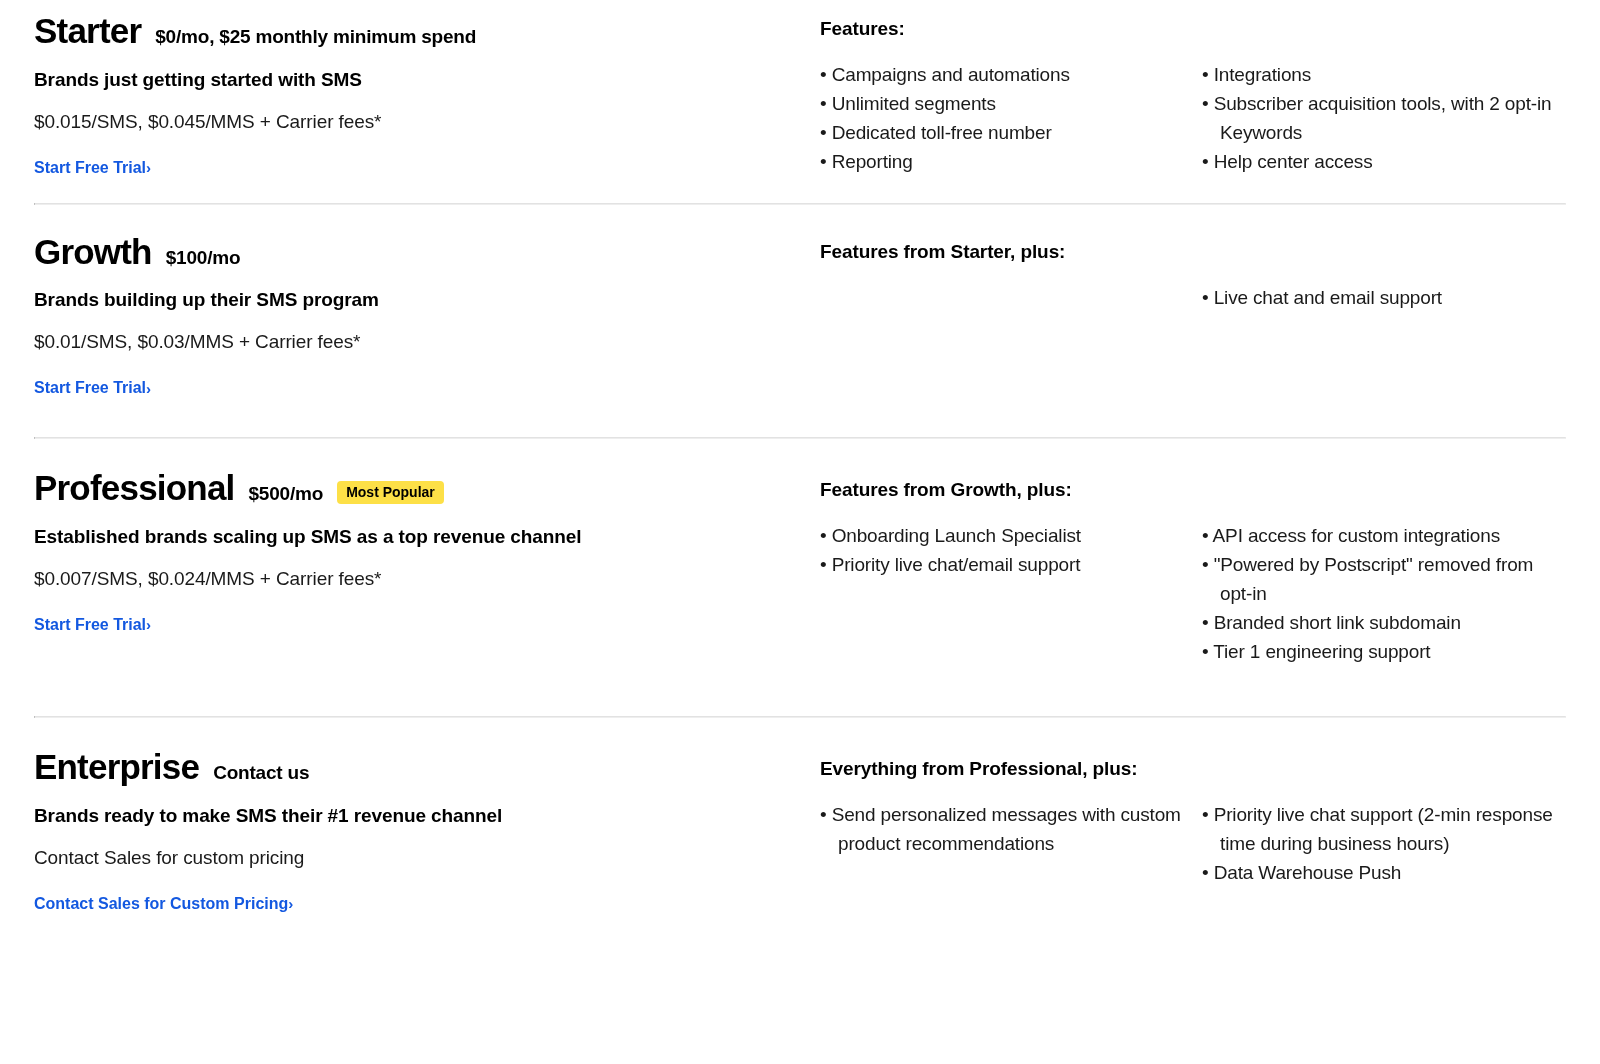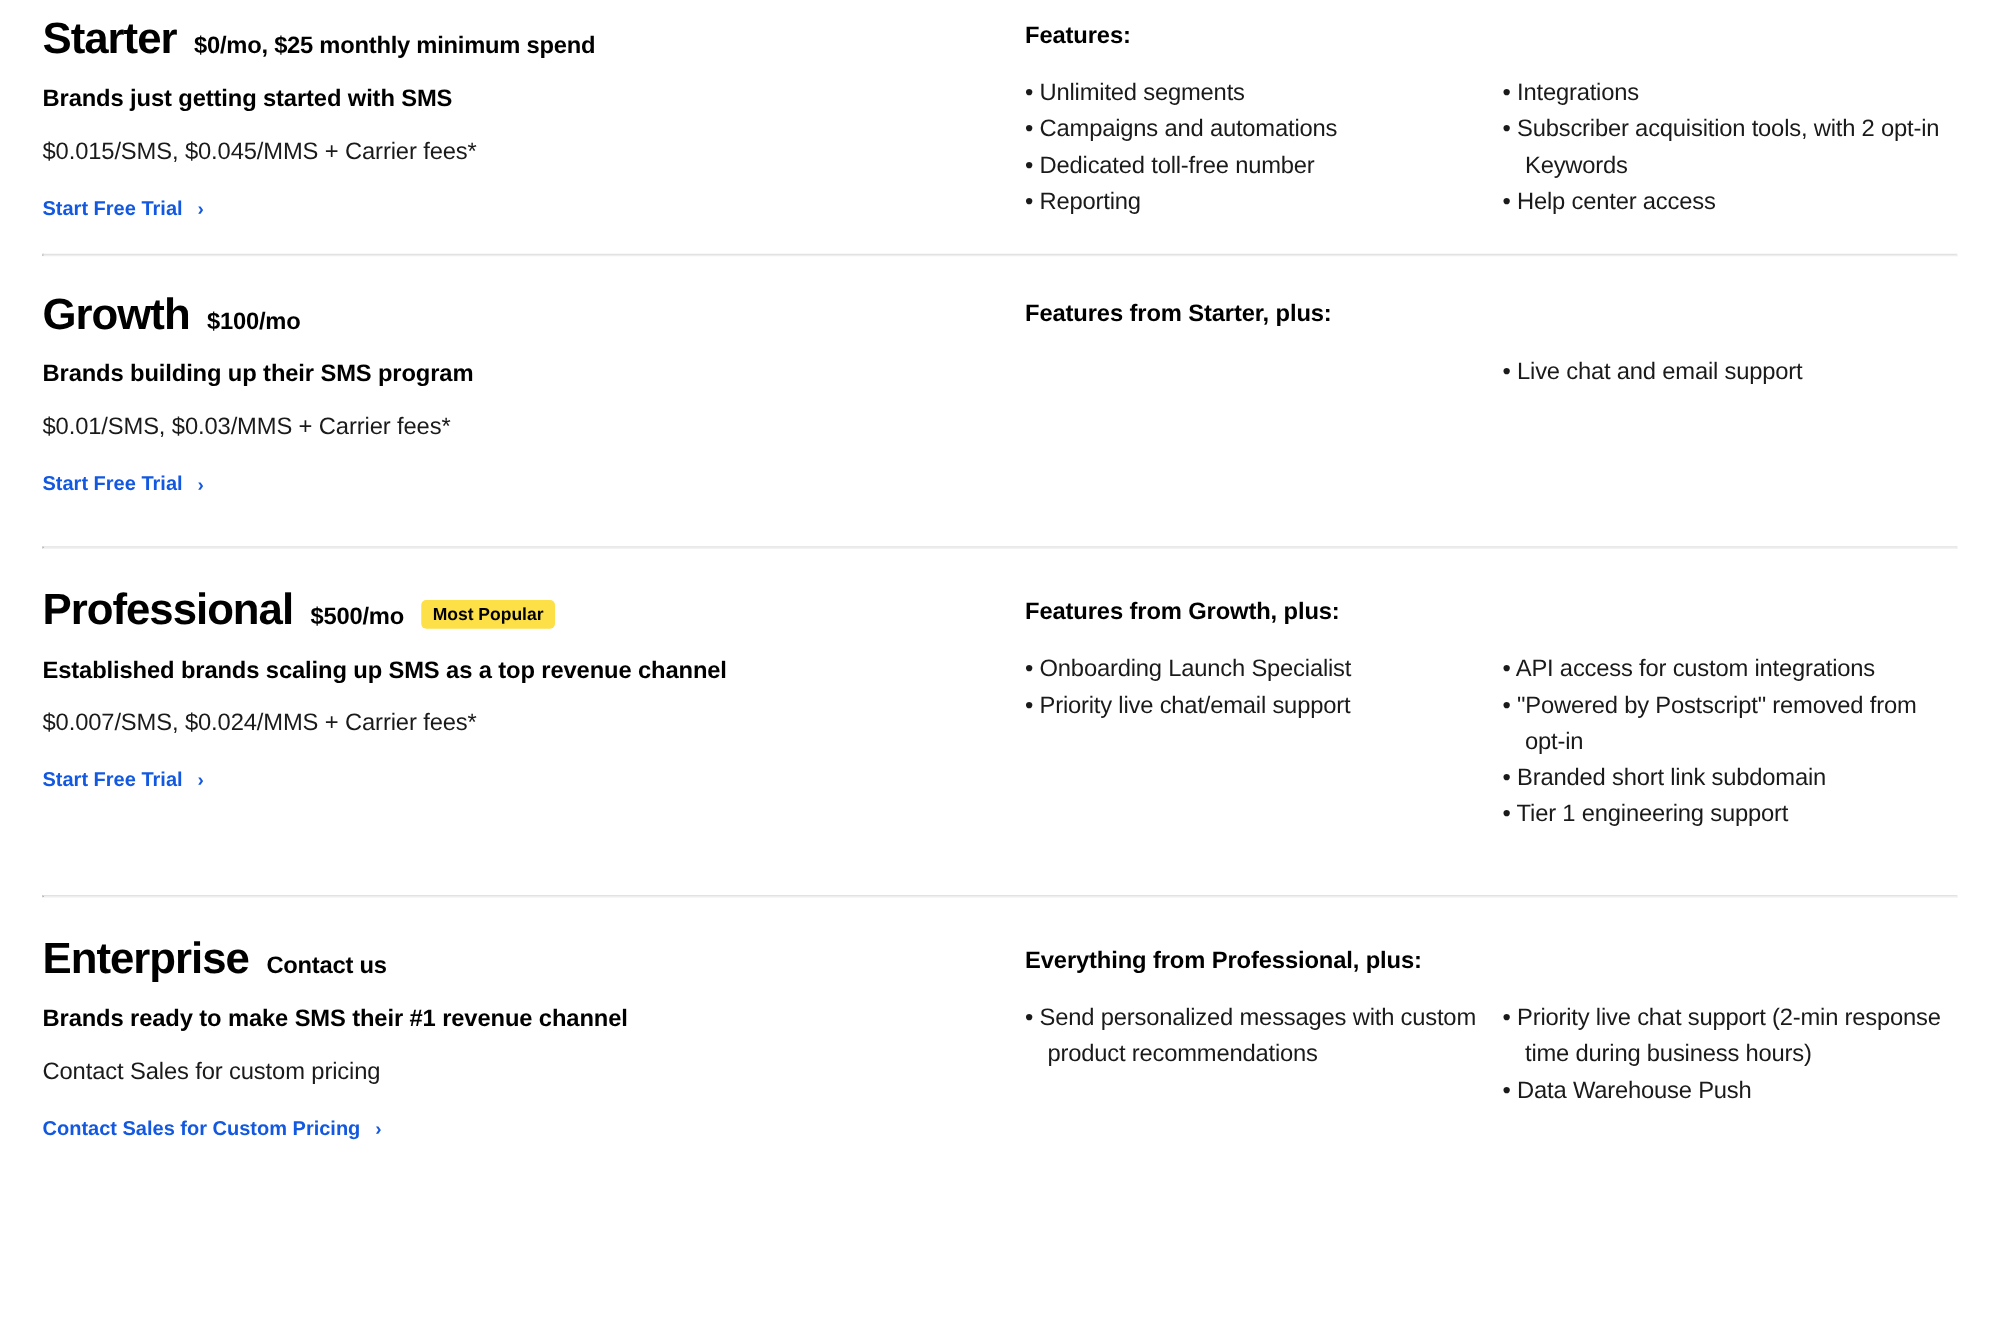--- a/index.html
+++ b/index.html
@@ -81,21 +81,21 @@
   }
   .plan-rates {
     font-size: 19px;
     color: #1a1a1a;
     margin-top: 20px;
     letter-spacing: -0.1px;
   }
   .cta {
     display: inline-flex;
     align-items: center;
-    gap: 12px;
+    gap: 0;
     margin-top: 26px;
     color: #1358e0;
     font-size: 16px;
     font-weight: bold;
     text-decoration: none;
     cursor: pointer;
   }
   .cta .chev {
     font-size: 15px;
     font-weight: bold;
@@ -156,22 +156,22 @@
       <div class="plan-rates">$0.015/SMS, $0.045/MMS + Carrier fees*</div>
       <a class="cta" href="#">
         <span>Start Free Trial</span>
         <span class="chev">›</span>
       </a>
     </div>
     <div class="plan-right">
       <div class="feat-col-a">
         <div class="features-head">Features:</div>
         <ul class="features">
+          <li>Campaigns and automations</li>
           <li>Unlimited segments</li>
-          <li>Campaigns and automations</li>
           <li>Dedicated toll-free number</li>
           <li>Reporting</li>
         </ul>
       </div>
       <div class="feat-col-b">
         <div class="features-head" style="visibility:hidden">&nbsp;</div>
         <ul class="features">
           <li>Integrations</li>
           <li>Subscriber acquisition tools, with 2 opt-in Keywords</li>
           <li>Help center access</li>

